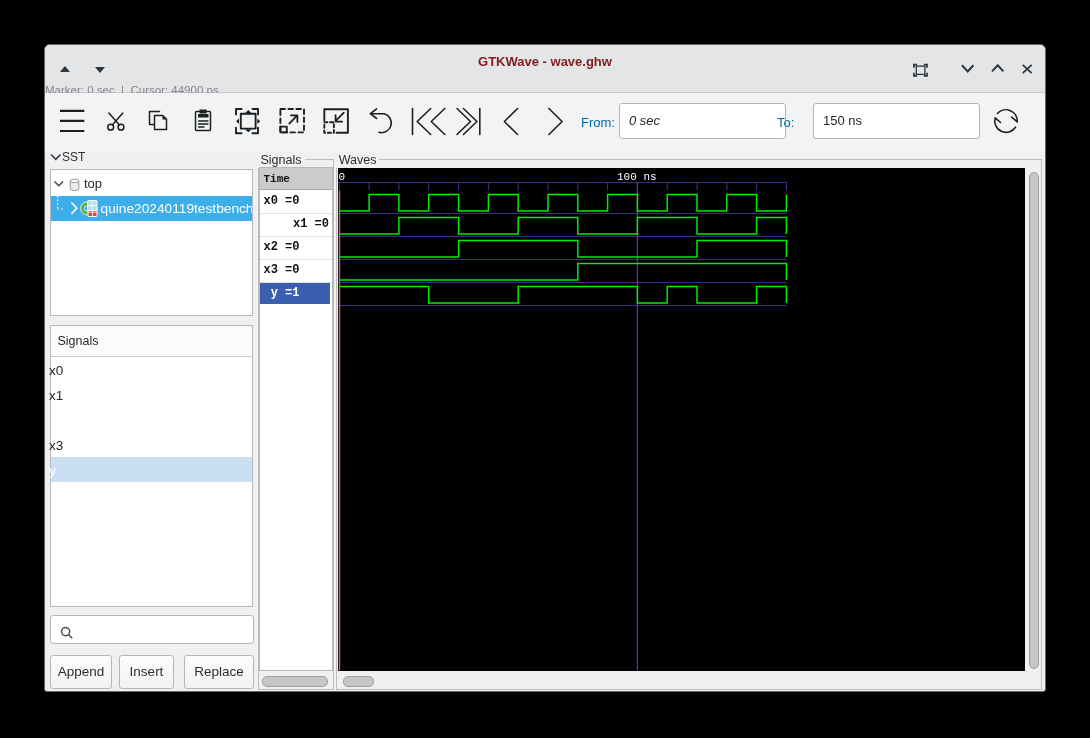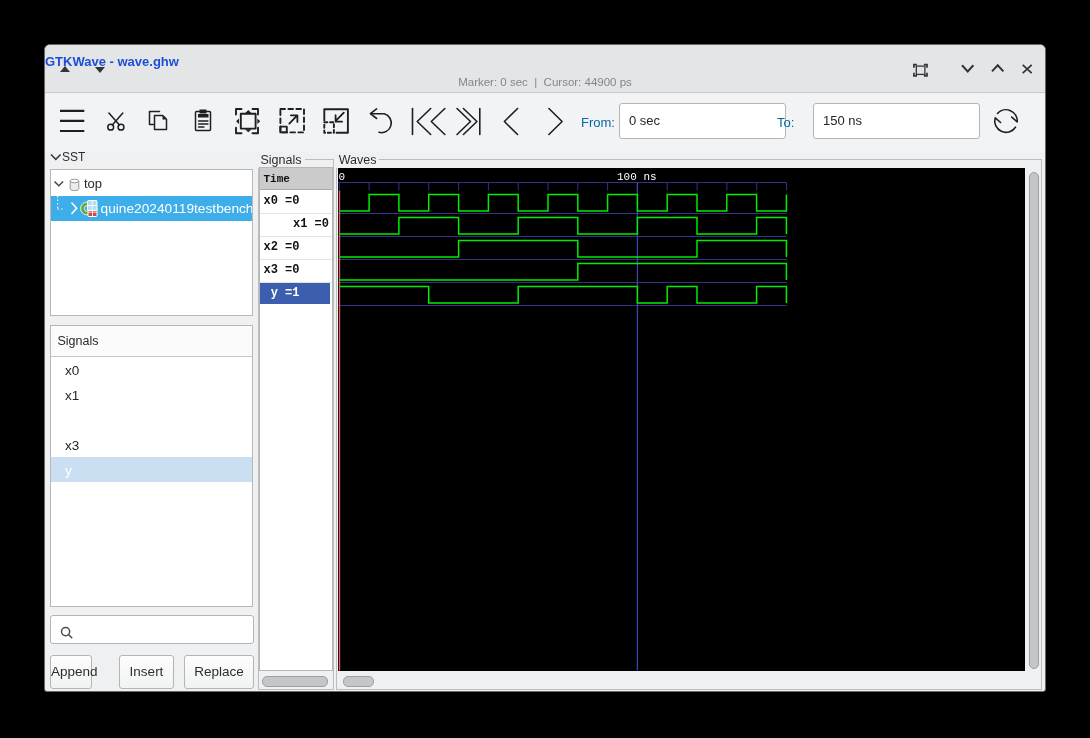--- a/index.html
+++ b/index.html
@@ -2,34 +2,34 @@
 <html><head>
 <meta charset="utf-8">
 <style>
 html,body{margin:0;padding:0;background:#000;}
 body{width:1090px;height:738px;position:relative;font-family:"Liberation Sans",sans-serif;overflow:hidden;}
 #win{position:absolute;left:44px;top:44px;width:1002px;height:648px;box-sizing:border-box;
  background:#eff0f1;border:1px solid #686868;border-radius:6px 6px 3px 3px;overflow:hidden;}
 .abs{position:absolute;}
 #titlebar{left:0;top:0;width:100%;height:47px;background:#e4e5e7;border-bottom:1px solid #c9cacb;}
 #toolbar{left:0;top:48px;width:100%;height:59px;background:#f2f3f4;}
-.ttl{left:0;top:9px;width:100%;font-size:13px;color:#1d4ed8;font-weight:bold;}
-.sub{left:0;top:31px;width:100%;text-align:center;font-size:11.5px;color:#82868b;}
+.ttl{left:0;top:9px;width:100%;text-align:center;font-size:13px;color:#7f1d1d;font-weight:bold;}
+.sub{left:0;top:39px;width:100%;text-align:left;font-size:11.5px;color:#82868b;}
 .tri-up{width:0;height:0;border-left:5.5px solid transparent;border-right:5.5px solid transparent;border-bottom:6px solid #31363b;}
 .tri-dn{width:0;height:0;border-left:5.5px solid transparent;border-right:5.5px solid transparent;border-top:6px solid #31363b;}
 .entry{box-sizing:border-box;background:#fff;border:1px solid #b4b5b6;border-radius:3px;font-size:13px;color:#232629;line-height:34px;padding-left:9px;}
 .lbl{font-size:13px;color:#0369a1;}
 .whitebox{box-sizing:border-box;background:#fff;border:1px solid #b6b7b8;}
 .btn{box-sizing:border-box;background:linear-gradient(#fdfdfd,#f1f2f2);border:1px solid #b4b5b6;border-radius:3px;
  font-size:13.5px;color:#2b2e31;text-align:center;line-height:32px;}
 .frame{box-sizing:border-box;border:1px solid #bcbdbe;}
 .flabel{background:#eff0f1;font-size:12.5px;color:#2b2e31;padding:0 3px;line-height:15px;}
 .mono{font-family:"Liberation Mono",monospace;}
 .thumb{background:#c4c6c7;border:1px solid #9da0a1;border-radius:5px;}
-.srow{font-size:13.5px;color:#232629;line-height:25px;padding-left:20px;}
+.srow{font-size:13.5px;color:#232629;line-height:25px;padding-left:4px;}
 .nrow{font-size:12px;font-weight:bold;color:#111;line-height:23px;}
 </style>
 </head>
 <body>
 <div id="win">
   <div class="abs" id="titlebar">
     <div class="abs tri-up" style="left:15.3px;top:21px;"></div>
     <div class="abs tri-dn" style="left:50px;top:21.5px;"></div>
     <div class="abs ttl">GTKWave - wave.ghw</div>
     <div class="abs sub">Marker: 0 sec&nbsp; | &nbsp;Cursor: 44900 ps</div>
@@ -106,21 +106,21 @@
 
     <path d="M472.6 16.5 L459.4 29.5 L472.6 42.5" stroke-width="1.6"></path>
     <path d="M503.9 16.5 L517.1 29.5 L503.9 42.5" stroke-width="1.6"></path>
 
     <g stroke-width="1.6">
       <path d="M952.6 21.4 A 11.3 11.3 0 0 1 972.2 29.9 L 966.7 25.1"></path>
       <path d="M970.5 35.2 A 11.3 11.3 0 0 1 950.2 25.8 L 955.6 30.5"></path>
     </g>
   </svg>
   <div class="abs lbl" style="left:536px;top:70px;width:33px;text-align:right;">From:</div>
-  <div class="abs entry" style="left:574px;top:58px;width:167px;height:36px;">0 sec</div>
+  <div class="abs entry" style="left:574px;top:58px;width:167px;height:36px;font-style:italic;">0 sec</div>
   <div class="abs lbl" style="left:732px;top:70px;width:33px;">To:</div>
   <div class="abs entry" style="left:768px;top:58px;width:167px;height:36px;">150 ns</div>
 
   <svg class="abs" style="left:4px;top:107px" width="14" height="10" viewBox="0 0 14 10" fill="none" stroke="#383d42" stroke-width="1.6">
       <path d="M2 2.5 L6.8 7.3 L11.6 2.5"></path>
     </svg>
   <div class="abs" style="left:17px;top:105px;font-size:12px;color:#2b2e31;">SST</div>
   <div class="abs whitebox" style="left:5px;top:124px;width:203px;height:147px;" id="treebox"></div>
   <svg class="abs" style="left:8px;top:134px" width="12" height="10" viewBox="0 0 12 10" fill="none" stroke="#43484d" stroke-width="1.5">
       <path d="M1.5 2.5 L5.8 6.8 L10.1 2.5"></path>
@@ -151,21 +151,21 @@
   <div class="abs srow" style="left:0px;top:313px;width:200px;">x0</div>
   <div class="abs srow" style="left:0px;top:338px;width:200px;">x1</div>
   <div class="abs srow" style="left:0px;top:388px;width:200px;">x3</div>
   <div class="abs" style="left:6px;top:411.5px;width:201px;height:25px;background:#cbdff2;"></div>
   <div class="abs srow" style="left:0px;top:413px;width:200px;color:#fff;">y</div>
   <div class="abs entry" style="left:5px;top:570px;width:204px;height:29px;" id="search"></div>
   <svg class="abs" style="left:15px;top:580.5px" width="14" height="14" viewBox="0 0 14 14" fill="none" stroke="#4a4d50" stroke-width="1.5">
     <circle cx="5.6" cy="5.6" r="4.1"></circle>
       <path d="M8.7 8.7 L12.2 12.2"></path>
   </svg>
-  <div class="abs btn" style="left:5px;top:610px;width:42px;height:34px;">Append</div>
+  <div class="abs btn" style="left:5px;top:610px;width:62px;height:34px;">Append</div>
   <div class="abs btn" style="left:74px;top:610px;width:55px;height:34px;">Insert</div>
   <div class="abs btn" style="left:139px;top:610px;width:70px;height:34px;">Replace</div>
 
   <div class="abs frame" style="left:212.5px;top:114px;width:76px;height:531px;"></div>
   <div class="abs flabel" style="left:212.5px;top:107.5px;">Signals</div>
   <div class="abs whitebox" style="left:214px;top:121.5px;width:74px;height:504.5px;" id="namebox"></div>
   <div class="abs mono" style="left:215px;top:122.5px;width:72px;height:22.5px;background:#cbcbcb;border-bottom:1px solid #a9a9a9;
        font-size:11px;font-weight:bold;color:#111;line-height:22px;padding-left:3.5px;box-sizing:border-box;">Time</div>
   <div class="abs" style="left:215px;top:167.5px;width:72px;height:1px;background:#e2e2e2;"></div>
   <div class="abs" style="left:215px;top:190.5px;width:72px;height:1px;background:#e2e2e2;"></div>

